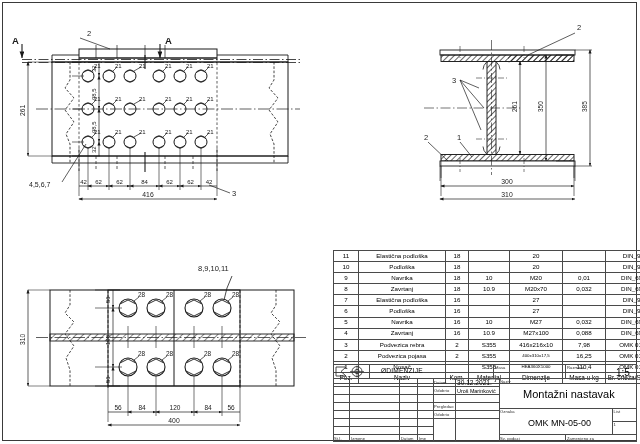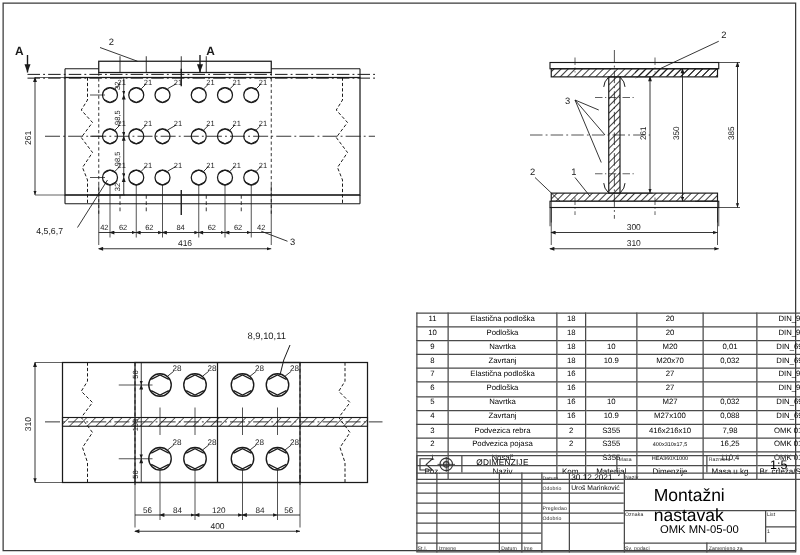--- a/index.html
+++ b/index.html
@@ -660,21 +660,21 @@
     <span class="val" style="left:124px;top:14.5px;font-size:6.6px;">30.12.2021.</span>
     <span class="val" style="left:124px;top:23.5px;font-size:5.4px;">Uroš Marinković</span>
 
     <div class="hline" style="left:166px;top:44px;width:138px;"></div>
     <div class="hline" style="left:166px;top:70px;width:138px;"></div>
     <div class="vline" style="left:279px;top:44px;height:26px;"></div>
     <div class="hline" style="left:279px;top:57px;width:25px;"></div>
     <div class="vline" style="left:232px;top:70px;height:8px;"></div>
 
     <span class="lbl" style="left:167px;top:15px;">Naziv</span>
-    <span class="bigval" style="left:190px;top:24px;font-size:14px;">Montažni nastavak</span>
+    <span class="bigval" style="left:190px;top:24px;font-size:11px;">Montažni nastavak</span>
 
     <span class="lbl" style="left:167px;top:45px;">Oznaka</span>
     <span class="bigval" style="left:195px;top:54px;font-size:9px;">OMK MN-05-00</span>
 
     <span class="lbl" style="left:280.5px;top:45px;">List</span>
     <span class="lbl" style="left:280.5px;top:58px;">1</span>
 
     <span class="lbl" style="left:167px;top:71.5px;">Sv. podaci</span>
     <span class="lbl" style="left:234px;top:71.5px;">Zamenjeno za</span>
   </div>

